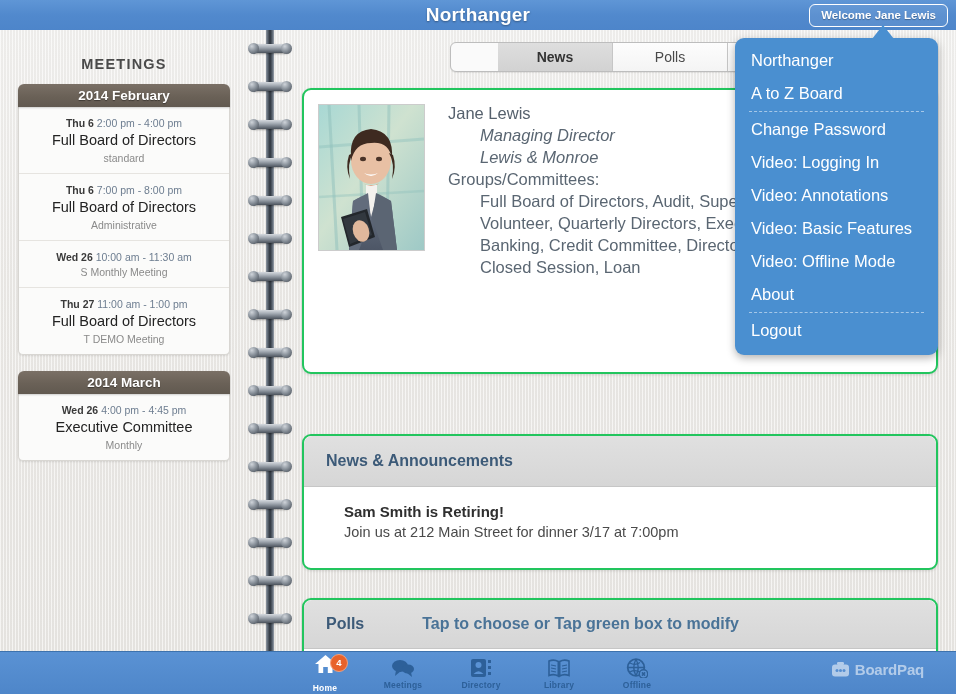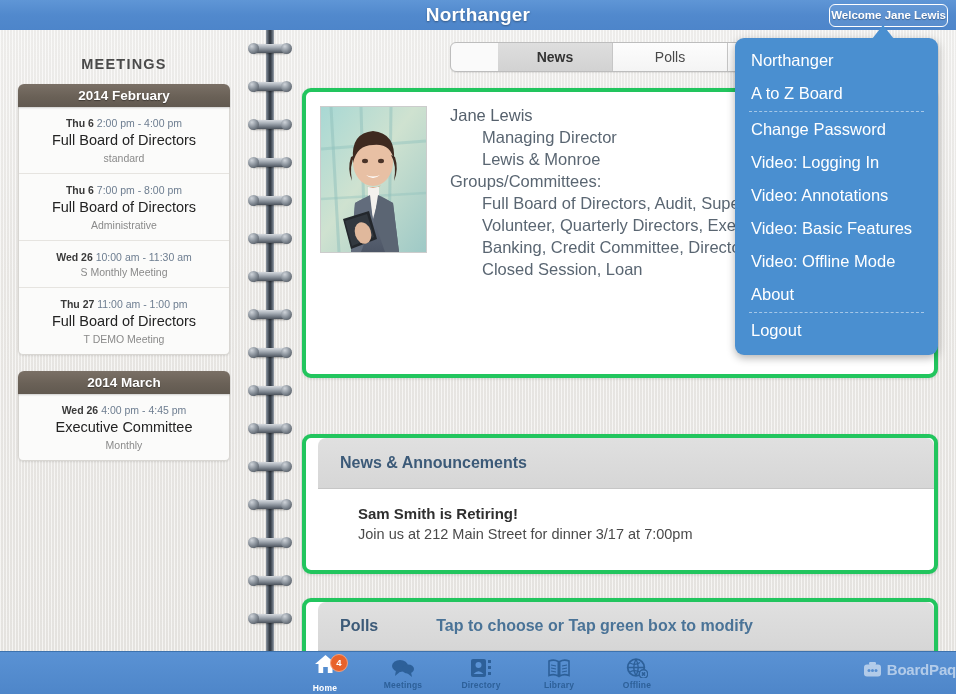--- a/index.html
+++ b/index.html
@@ -27,21 +27,21 @@
   }
   .header-title{
     position:absolute;left:0;top:0;width:956px;height:30px;
     line-height:30px;text-align:center;
     color:#ffffff;font-size:19px;font-weight:bold;
     text-shadow:0 1px 2px rgba(0,0,0,.35);
     letter-spacing:.2px;
   }
   .welcome-btn{
     position:absolute;right:8px;top:4px;height:21px;
-    padding:0 1px;line-height:20px;
+    padding:0 11px;line-height:20px;
     border:1.5px solid #ffffff;border-radius:6px;
     color:#ffffff;font-size:11.5px;font-weight:bold;
     background:rgba(255,255,255,.07);
     text-shadow:0 1px 1px rgba(0,0,0,.3);
     cursor:pointer;white-space:nowrap;
   }
 
   
   .sidebar{
     position:absolute;left:0;top:30px;width:248px;bottom:42px;
@@ -124,36 +124,35 @@
   }
   .tab:last-child{border-right:none;}
   .tab.active{
     background:linear-gradient(180deg,#dedede 0%,#d2d2d2 100%);
     color:#333;font-weight:bold;margin-left:47px;
   }
 
   .card{
     position:absolute;left:10px;right:18px;
     background:#ffffff;
-    border:4px solid #22c55e;border-radius:9px;
+    border:2px solid #22c55e;border-radius:9px;
     box-shadow:0 1px 3px rgba(0,0,0,.12);
-    padding-left:12px;
   }
   #profile-card{top:58px;height:282px;}
   .profile-photo{
     position:absolute;left:14px;top:14px;width:105px;height:145px;
     border:1px solid #cccccc;
     overflow:hidden;background:#dfe6e4;
   }
   .profile-info{
     position:absolute;left:144px;top:12px;right:14px;
     font-size:16.5px;line-height:22px;color:#5a6672;
   }
   .pi-name{color:#56616d;}
-  .pi-indent{padding-left:32px;}
+  .pi-indent{padding-left:32px;font-style:italic;}
   .pi-groups{color:#5a6672;}
   .pi-grouplist{padding-left:32px;color:#5a6672;}
 
   #news-card{top:404px;height:132px;overflow:hidden;}
   .card-header{
     height:50px;line-height:50px;
     background:linear-gradient(180deg,#e0e0e0 0%,#d6d6d6 100%);
     border-bottom:1px solid #c6c6c6;
     border-radius:8px 8px 0 0;
     padding-left:22px;
@@ -224,21 +223,21 @@
   }
   .navitem.active .navlabel{color:#ffffff;margin-top:8px;}
   .badge{
     position:absolute;left:44px;top:2px;
     width:16px;height:16px;border-radius:50%;
     background:#e8622a;border:1.5px solid #f3a07c;
     color:#fff;font-size:9.5px;font-weight:bold;
     line-height:16px;text-align:center;
   }
   .brand{
-    position:absolute;right:0;top:9px;
+    position:absolute;right:32px;top:9px;
     display:flex;align-items:flex-start;gap:5px;
     opacity:.55;
   }
   .brand-name{
     font-size:15px;font-weight:bold;color:#ffffff;
     letter-spacing:-.2px;
   }
 </style>
 </head>
 <body>

